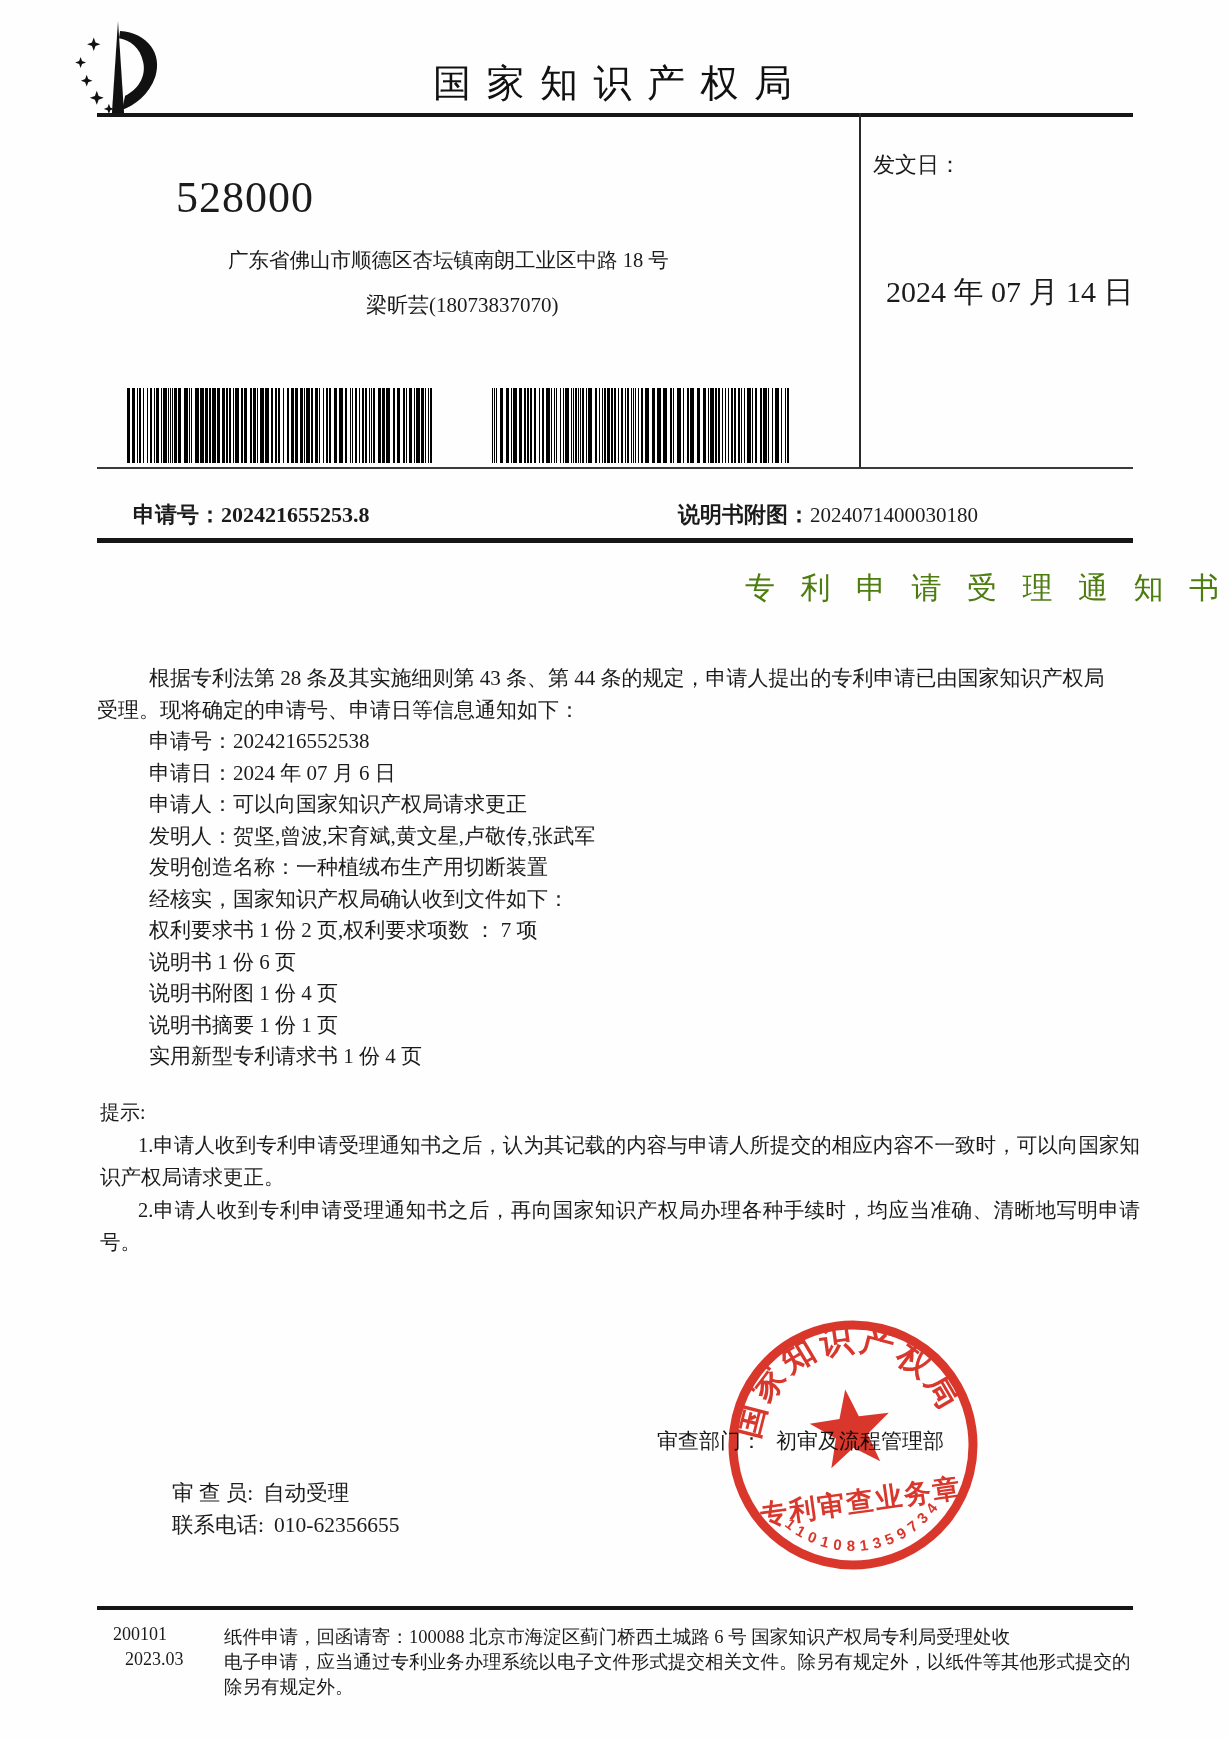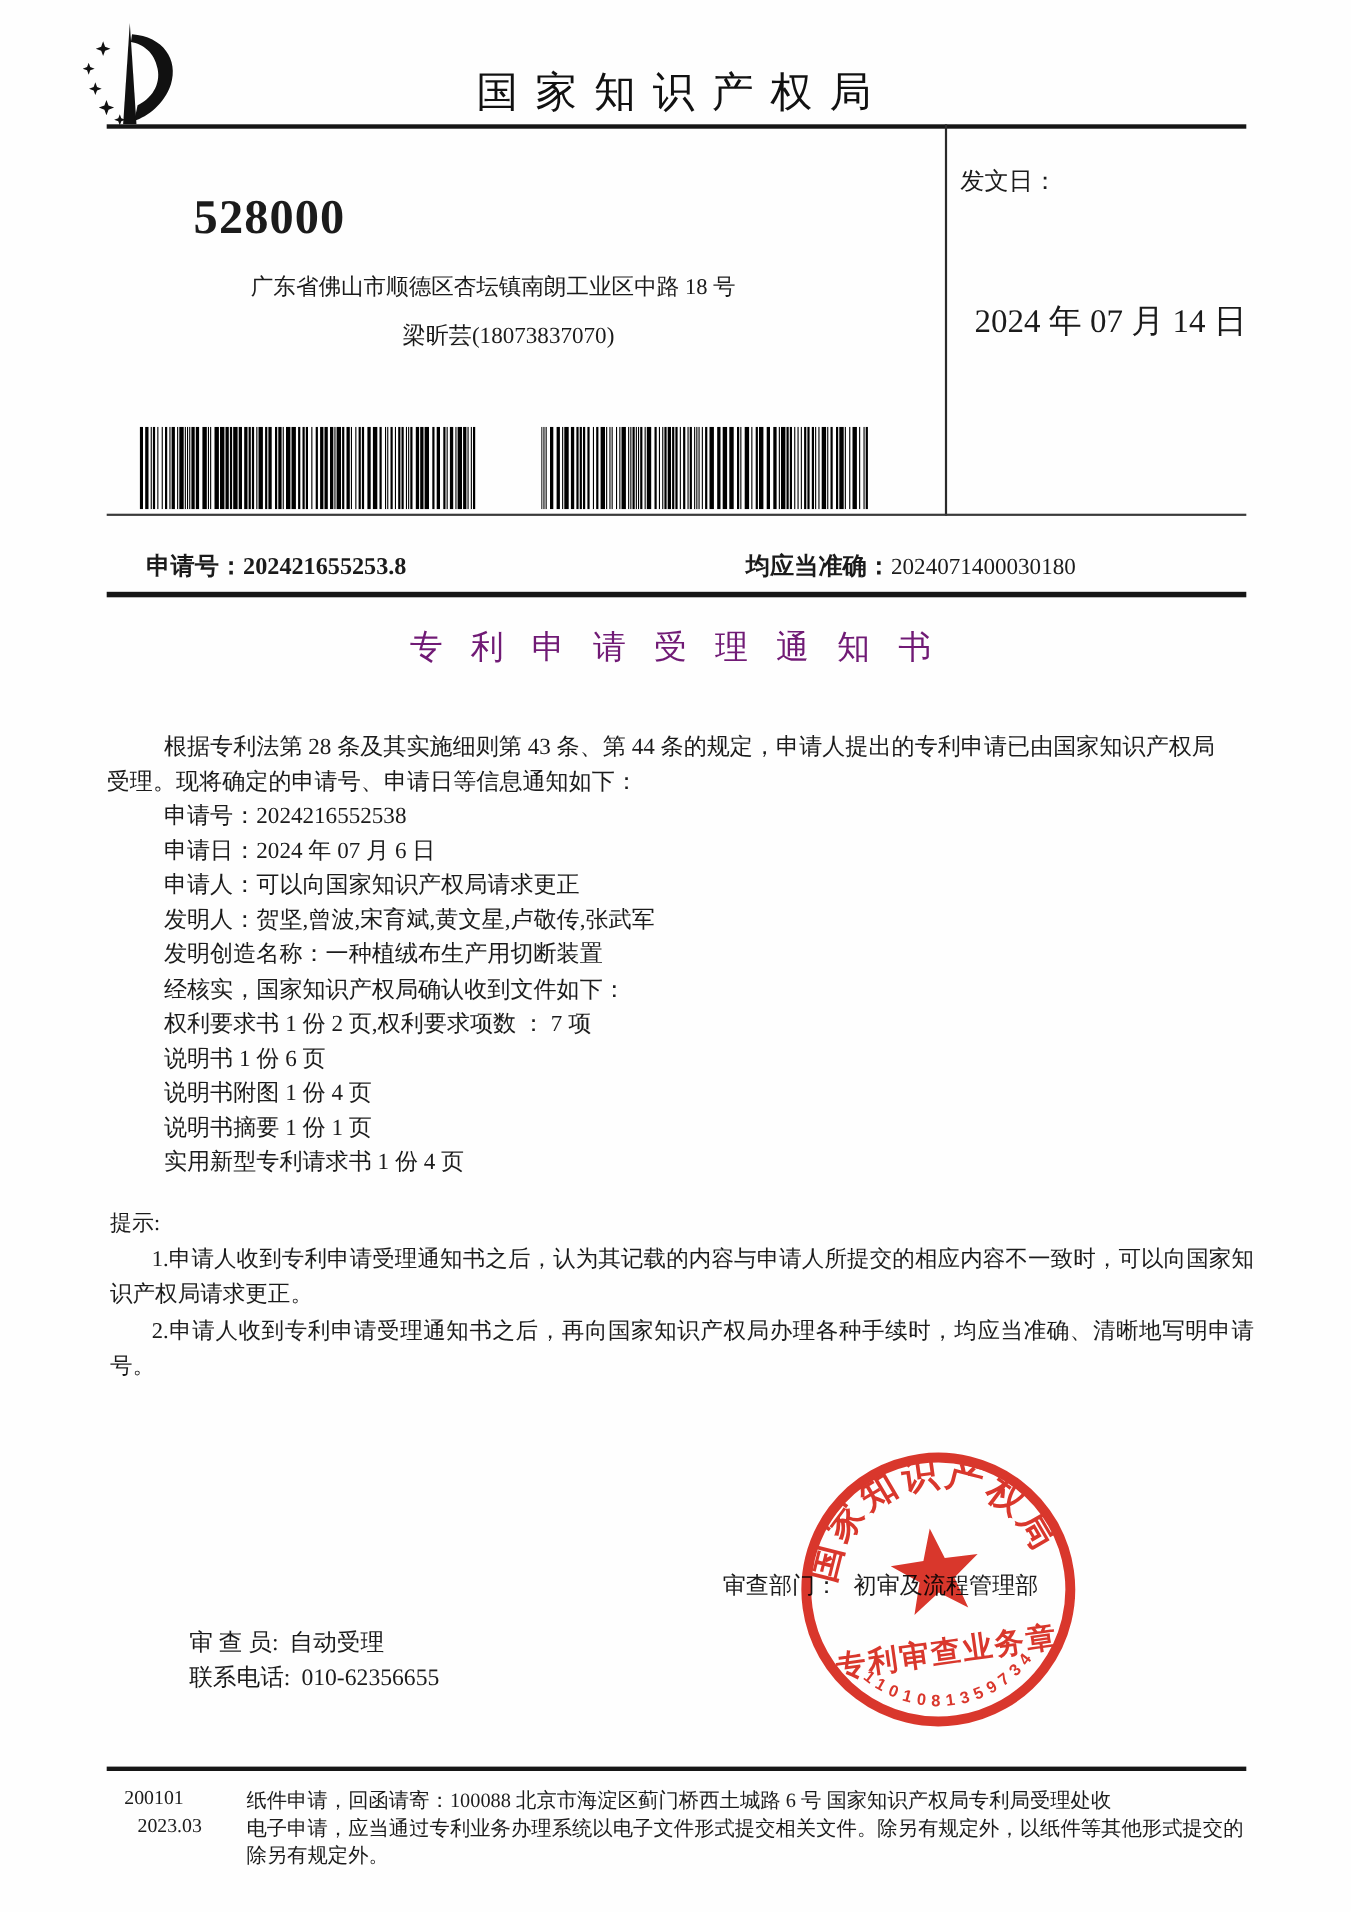--- a/index.html
+++ b/index.html
@@ -10,40 +10,40 @@
   .abs{position:absolute;}
   
   #agency-title{left:0;right:0;top:58px;text-align:center;font-size:38px;letter-spacing:3px;color:#111;}
   #logo{left:66px;top:20px;width:104px;height:96px;}
   .rule{background:#161616;}
   #rule-top{left:97px;top:113px;width:1036px;height:4px;}
   #v-divider{left:859px;top:113px;width:2px;height:356px;background:#2a2a2a;}
   #rule-mid{left:97px;top:467px;width:1036px;height:2px;background:#3a3a3a;}
   #rule-thick{left:97px;top:538px;width:1036px;height:5px;}
   
-  #postal{left:176px;top:172px;font-size:44px;font-weight:bold;letter-spacing:1px;text-align:right;}
+  #postal{left:176px;top:172px;font-size:44px;font-weight:normal;letter-spacing:1px;text-align:right;}
   #addr{left:228px;top:246px;font-size:20.5px;}
   #name-phone{left:366px;top:291px;font-size:21px;}
   
   #dispatch-label{left:873px;top:150px;font-size:22px;}
   #dispatch-date{left:886px;top:272px;font-size:30px;}
   
   .barcode{top:388px;height:75px;overflow:hidden;}
   #barcode-1{left:127px;width:308px;}
   #barcode-2{left:492px;width:300px;}
   .barcode{display:flex;align-items:stretch;}
   .barcode i{background:#000;flex:0 0 auto;height:100%;}
   
   #numbers-row{left:133px;top:500px;font-size:22px;width:1000px;}
   .num-label{font-weight:bold;}
   #app-no{font-weight:bold;}
   #serial-group{position:absolute;left:545px;top:0;}
   #serial-no{font-weight:normal;font-size:21px;}
   
-  #notice-title{left:0;right:0;top:568px;text-align:center;font-size:30px;letter-spacing:9px;color:#701a75;}
+  #notice-title{left:0;right:0;top:568px;text-align:right;font-size:30px;letter-spacing:9px;color:#4d7c0f;}
   
   #notice-body{left:97px;top:645px;width:1038px;font-size:21px;line-height:31.5px;margin-top:18px;}
   .indent{text-indent:52px;}
   .field-line{padding-left:52px;}
   
   #tips{left:100px;top:1096px;width:1040px;font-size:20.5px;line-height:32.5px;}
   #tips-label{font-size:20px;}
   .tip-item{text-indent:38px;text-align:justify;}
   
   #examiner-row{left:172px;top:1478px;font-size:21.5px;}
@@ -254,21 +254,21 @@
       <i style="width:1px;margin-right:2px"></i>
       <i style="width:4px;margin-right:2px"></i>
       <i style="width:1px;margin-right:3px"></i>
       <i style="width:1px;margin-right:1px"></i>
       <i style="width:2px;margin-right:2px"></i>
     </div>
 
   <div id="numbers-row" class="abs">
     <span class="num-label">申请号：</span><span id="app-no">202421655253.8</span>
     <span id="serial-group">
-      <span class="num-label">均应当准确：</span><span id="serial-no">2024071400030180</span>
+      <span class="num-label">说明书附图：</span><span id="serial-no">2024071400030180</span>
     </span>
   </div>
 
   <div id="notice-title" class="abs">专 利 申 请 受 理 通 知 书</div>
 
   <div id="notice-body" class="abs">
     <div class="indent">根据专利法第 28 条及其实施细则第 43 条、第 44 条的规定，申请人提出的专利申请已由国家知识产权局</div>
     <div>受理。现将确定的申请号、申请日等信息通知如下：</div>
     <div class="field-line">申请号：2024216552538</div>
     <div class="field-line">申请日：2024 年 07 月 6 日</div>

